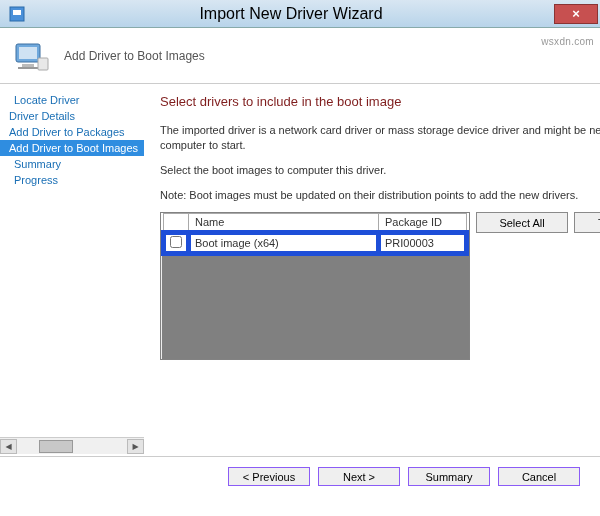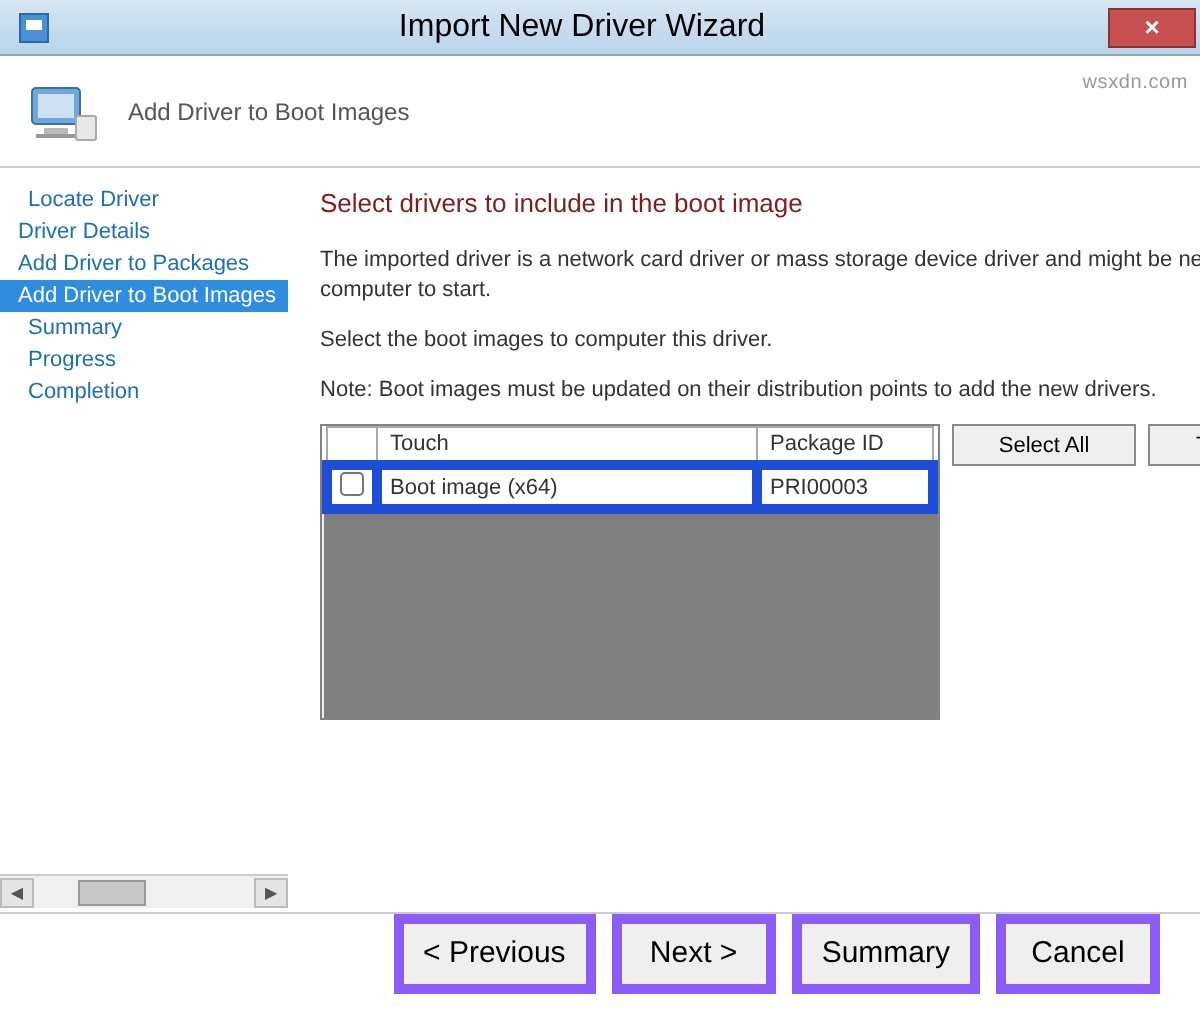--- a/index.html
+++ b/index.html
@@ -35,21 +35,21 @@
     .tbl th { background:#fff; border:1px solid #a9a9a9; font-weight:normal; text-align:left; padding:2px 6px; font-size:11px; height:19px;}
     .tbl td { border:5px solid #1d4ed8; padding:1px 4px; font-size:11px; background:#fff; height:18px;}
     .tbl td.chk { width:18px; text-align:center; }
     .tbl input[type=checkbox]{ width:12px; height:12px; }
     .tbl .th-chk{ width:18px;}
     
     .side-btns { display:flex; flex-direction:row; gap:6px; }
     .side-btns button { width:92px; height:21px; font-size:11px; background:#efefef; border:1px solid #8a8a8a; cursor:pointer;}
     
     .footer { position:absolute; bottom:20px; left:0; right:0; height:40px; border-top:1px solid #ccc; display:flex; align-items:center; justify-content:flex-end; padding-right:20px; gap:8px; background:#fff;}
-    .footer button { min-width:82px; height:40px; font-size:15px; background:#efefef; border:5px solid #8b5cf6; cursor:pointer; padding:0 10px;}
+    .footer button { min-width:82px; height:19px; font-size:11px; background:#efefef; border:1px solid #8b5cf6; cursor:pointer; padding:0 10px;}
     
     .watermark { position:absolute; top:36px; right:6px; font-size:10px; color:#999; font-family: Arial; letter-spacing:0.3px;}
   </style>
 </head>
 <body>
 
 <div class="titlebar">
   <span class="sys-icon">
     <svg width="16" height="16" viewBox="0 0 16 16">
         <rect x="1" y="1" width="14" height="14" fill="#4a90d9" stroke="#2a6aa9"></rect>
@@ -77,42 +77,41 @@
 
 <div class="content-row">
 
   <div class="sidebar">
     <div class="side-item">Locate Driver</div>
     <div class="side-item side-child">Driver Details</div>
     <div class="side-item side-child">Add Driver to Packages</div>
     <div class="side-item side-child selected">Add Driver to Boot Images</div>
     <div class="side-item">Summary</div>
     <div class="side-item">Progress</div>
-    <div class="side-item">Completion</div>
     <div class="side-scrollbar">
       <div class="arrow">◀</div>
       <div class="thumb"></div>
       <div class="track"></div>
       <div class="arrow">▶</div>
     </div>
   </div>
 
   <div class="main">
     <h2>Select drivers to include in the boot image</h2>
     <p>The imported driver is a network card driver or mass storage device driver and might be necessary for a computer to start.</p>
     <p>Select the boot images to computer this driver.</p>
     <p>Note: Boot images must be updated on their distribution points to add the new drivers.</p>
 
     <div class="table-row-wrap">
       <div class="table-wrap">
         <table class="tbl">
           <thead>
             <tr>
               <th class="th-chk"></th>
-              <th>Touch</th>
+              <th>Name</th>
               <th style="width:88px;">Package ID</th>
             </tr>
           </thead>
           <tbody>
             <tr>
               <td class="chk"><input type="checkbox" style=""></td>
               <td>Boot image (x64)</td>
               <td>PRI00003</td>
             </tr>
           </tbody>

